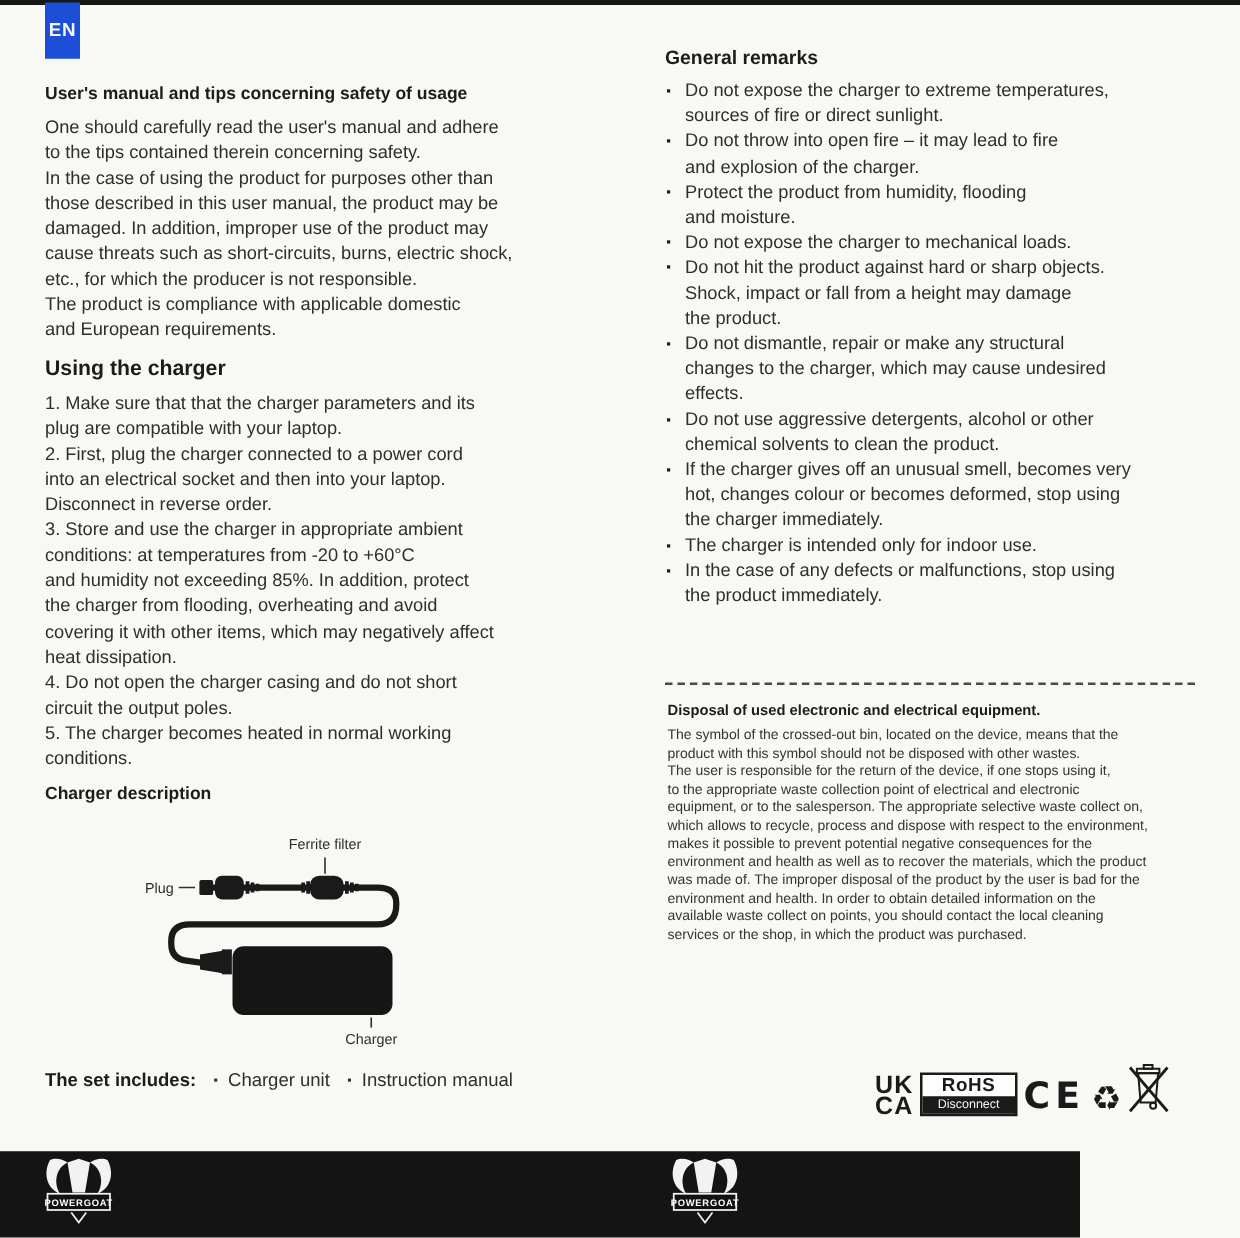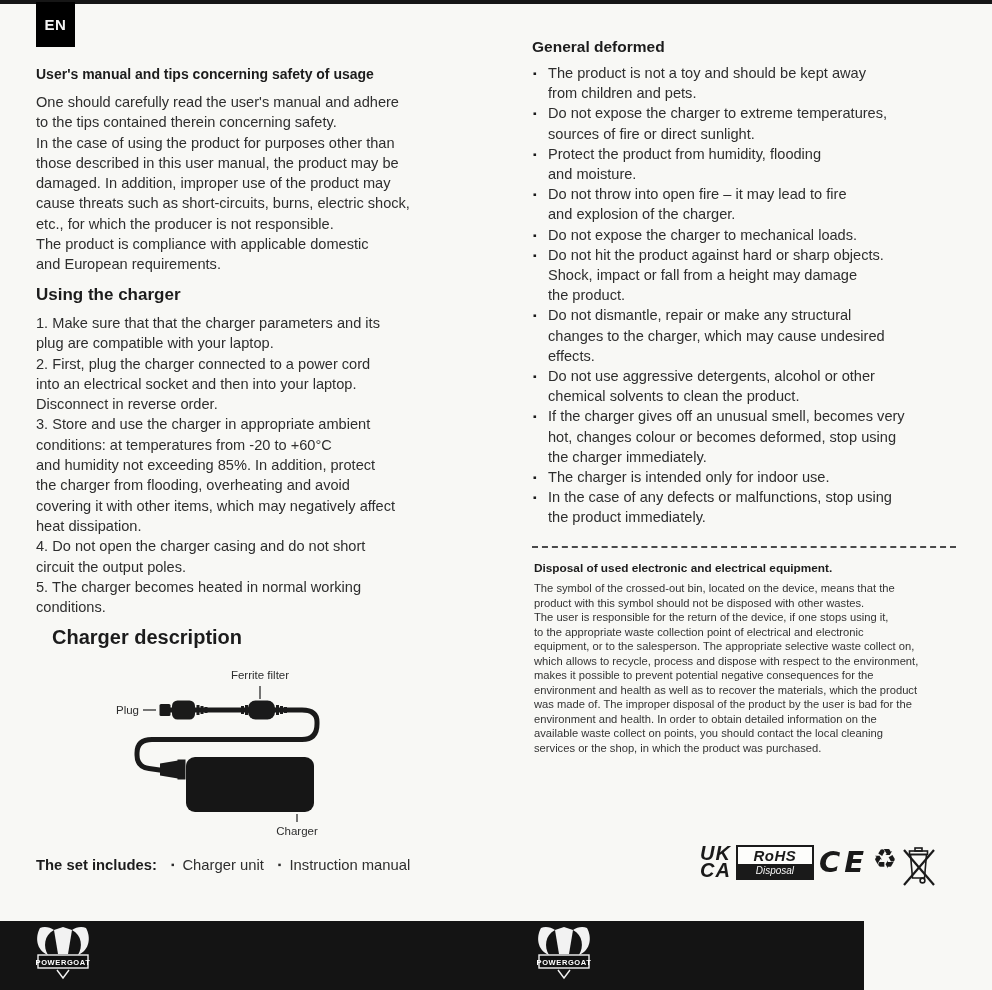--- a/index.html
+++ b/index.html
@@ -11,29 +11,29 @@
     position:relative;
     overflow:hidden;
   }
   .top-strip { position:absolute; left:0; top:0; width:992px; height:4px; background:#161616; }
 
   
   .col-left  { position:absolute; left:36px;  top:0; width:458px; height:920px; }
   .col-right { position:absolute; left:532px; top:0; width:432px; height:920px; }
 
   .en-badge {
-    position:absolute; left:0; top:2px; width:39px; height:45px;
-    background:#000000; color:#f5f5f5; font-weight:bold; font-size:15px;
+    position:absolute; left:0; top:2px; width:28px; height:45px;
+    background:#1d4ed8; color:#f5f5f5; font-weight:bold; font-size:15px;
     display:flex; align-items:center; justify-content:center; letter-spacing:0.5px;
   }
 
   h1,h2,h3,h4 { color:#1c1c1c; font-weight:bold; }
   .h-main  { position:absolute; left:0; top:66px;  font-size:14px; }
   .h-using { position:absolute; left:0; top:285px; font-size:17px; }
-  .h-desc  { position:absolute; left:16px; top:626px; font-size:20px; }
+  .h-desc  { position:absolute; left:0; top:626px; font-size:14px; }
 
   .body-text {
     font-size:14.6px; line-height:20.3px; white-space:pre-line; width:458px;
   }
   .p-manual { position:absolute; left:0; top:92px; }
   .p-using  { position:absolute; left:0; top:313px; }
 
   .diagram { position:absolute; left:0; top:663px; }
 
   .set-includes { position:absolute; left:0; top:857px; font-size:14.8px; }
@@ -55,21 +55,21 @@
   .dash-sep { position:absolute; left:0; top:546px; width:424px; border-top:2px dashed #4a4a4a; }
 
   .h-disposal { position:absolute; left:2px; top:561px; font-size:11.8px; }
   .p-disposal {
     position:absolute; left:2px; top:581px; width:430px;
     font-size:11.2px; line-height:14.5px; white-space:pre-line; color:#333;
   }
 
   .marks-row {
     position:absolute; left:168px; top:845px; width:264px; height:48px;
-    display:flex; align-items:flex-start; gap:5px;font-style:italic;
+    display:flex; align-items:flex-end; gap:5px;
   }
   .ukca { font-size:20px; font-weight:800; line-height:16.5px; letter-spacing:1px; color:#1a1a1a; }
   .rohs { border:2.5px solid #1a1a1a; width:78px; text-align:center; background:#fdfdfb; }
   .rohs .rohs-top { font-size:15px; font-weight:bold; letter-spacing:0.5px; color:#1a1a1a; padding:0 2px; }
   .rohs .rohs-sub { background:#1a1a1a; color:#f5f5f5; font-size:10px; padding:1px 2px 2px; }
   .ce { font-size:29px; font-weight:600; letter-spacing:4px; color:#1a1a1a; font-family:"DejaVu Sans",sans-serif; }
   .recycle { font-size:27px; color:#1a1a1a; line-height:1; font-family:"DejaVu Sans",sans-serif; }
 
   
   .footer-bar { position:absolute; left:0; top:921px; width:864px; height:69px; background:#141414; }
@@ -152,31 +152,29 @@
     <text x="261" y="172" font-size="11.5" fill="#2e2e2e" text-anchor="middle">Charger</text>
   </svg>
 
   <div class="set-includes">
     <span class="lbl">The set includes:</span><span class="itm">Charger unit</span><span class="itm">Instruction manual</span>
   </div>
 </div>
 
 <div class="col-right">
 
-  <h2 class="h-remarks">General deformed</h2>
+  <h2 class="h-remarks">General remarks</h2>
 
   <ul class="remarks-list">
-    <li>The product is not a toy and should be kept away
-from children and pets.</li>
     <li>Do not expose the charger to extreme temperatures,
 sources of fire or direct sunlight.</li>
+    <li>Do not throw into open fire – it may lead to fire
+and explosion of the charger.</li>
     <li>Protect the product from humidity, flooding
 and moisture.</li>
-    <li>Do not throw into open fire – it may lead to fire
-and explosion of the charger.</li>
     <li>Do not expose the charger to mechanical loads.</li>
     <li>Do not hit the product against hard or sharp objects.
 Shock, impact or fall from a height may damage
 the product.</li>
     <li>Do not dismantle, repair or make any structural
 changes to the charger, which may cause undesired
 effects.</li>
     <li>Do not use aggressive detergents, alcohol or other
 chemical solvents to clean the product.</li>
     <li>If the charger gives off an unusual smell, becomes very
@@ -204,21 +202,21 @@
 available waste collect on points, you should contact the local cleaning
 services or the shop, in which the product was purchased.</div>
 
   <div class="marks-row">
     <div class="ukca">
       <div>UK</div>
       <div>CA</div>
     </div>
     <div class="rohs">
       <div class="rohs-top">RoHS</div>
-      <div class="rohs-sub">Disposal</div>
+      <div class="rohs-sub">Disconnect</div>
     </div>
     <div class="ce">CE</div>
     <div class="recycle">♻</div>
     <svg width="36" height="44" viewBox="0 0 36 44">
       <g fill="none" stroke="#1a1a1a" stroke-width="1.6">
         <rect x="13" y="3" width="7" height="3"></rect>
         <rect x="7.5" y="6" width="18" height="3.5"></rect>
         <path d="M8.5 9.5 H24.5 L22.5 33 H10.5 Z"></path>
         <circle cx="20.5" cy="35.5" r="2.4"></circle>
       </g>

